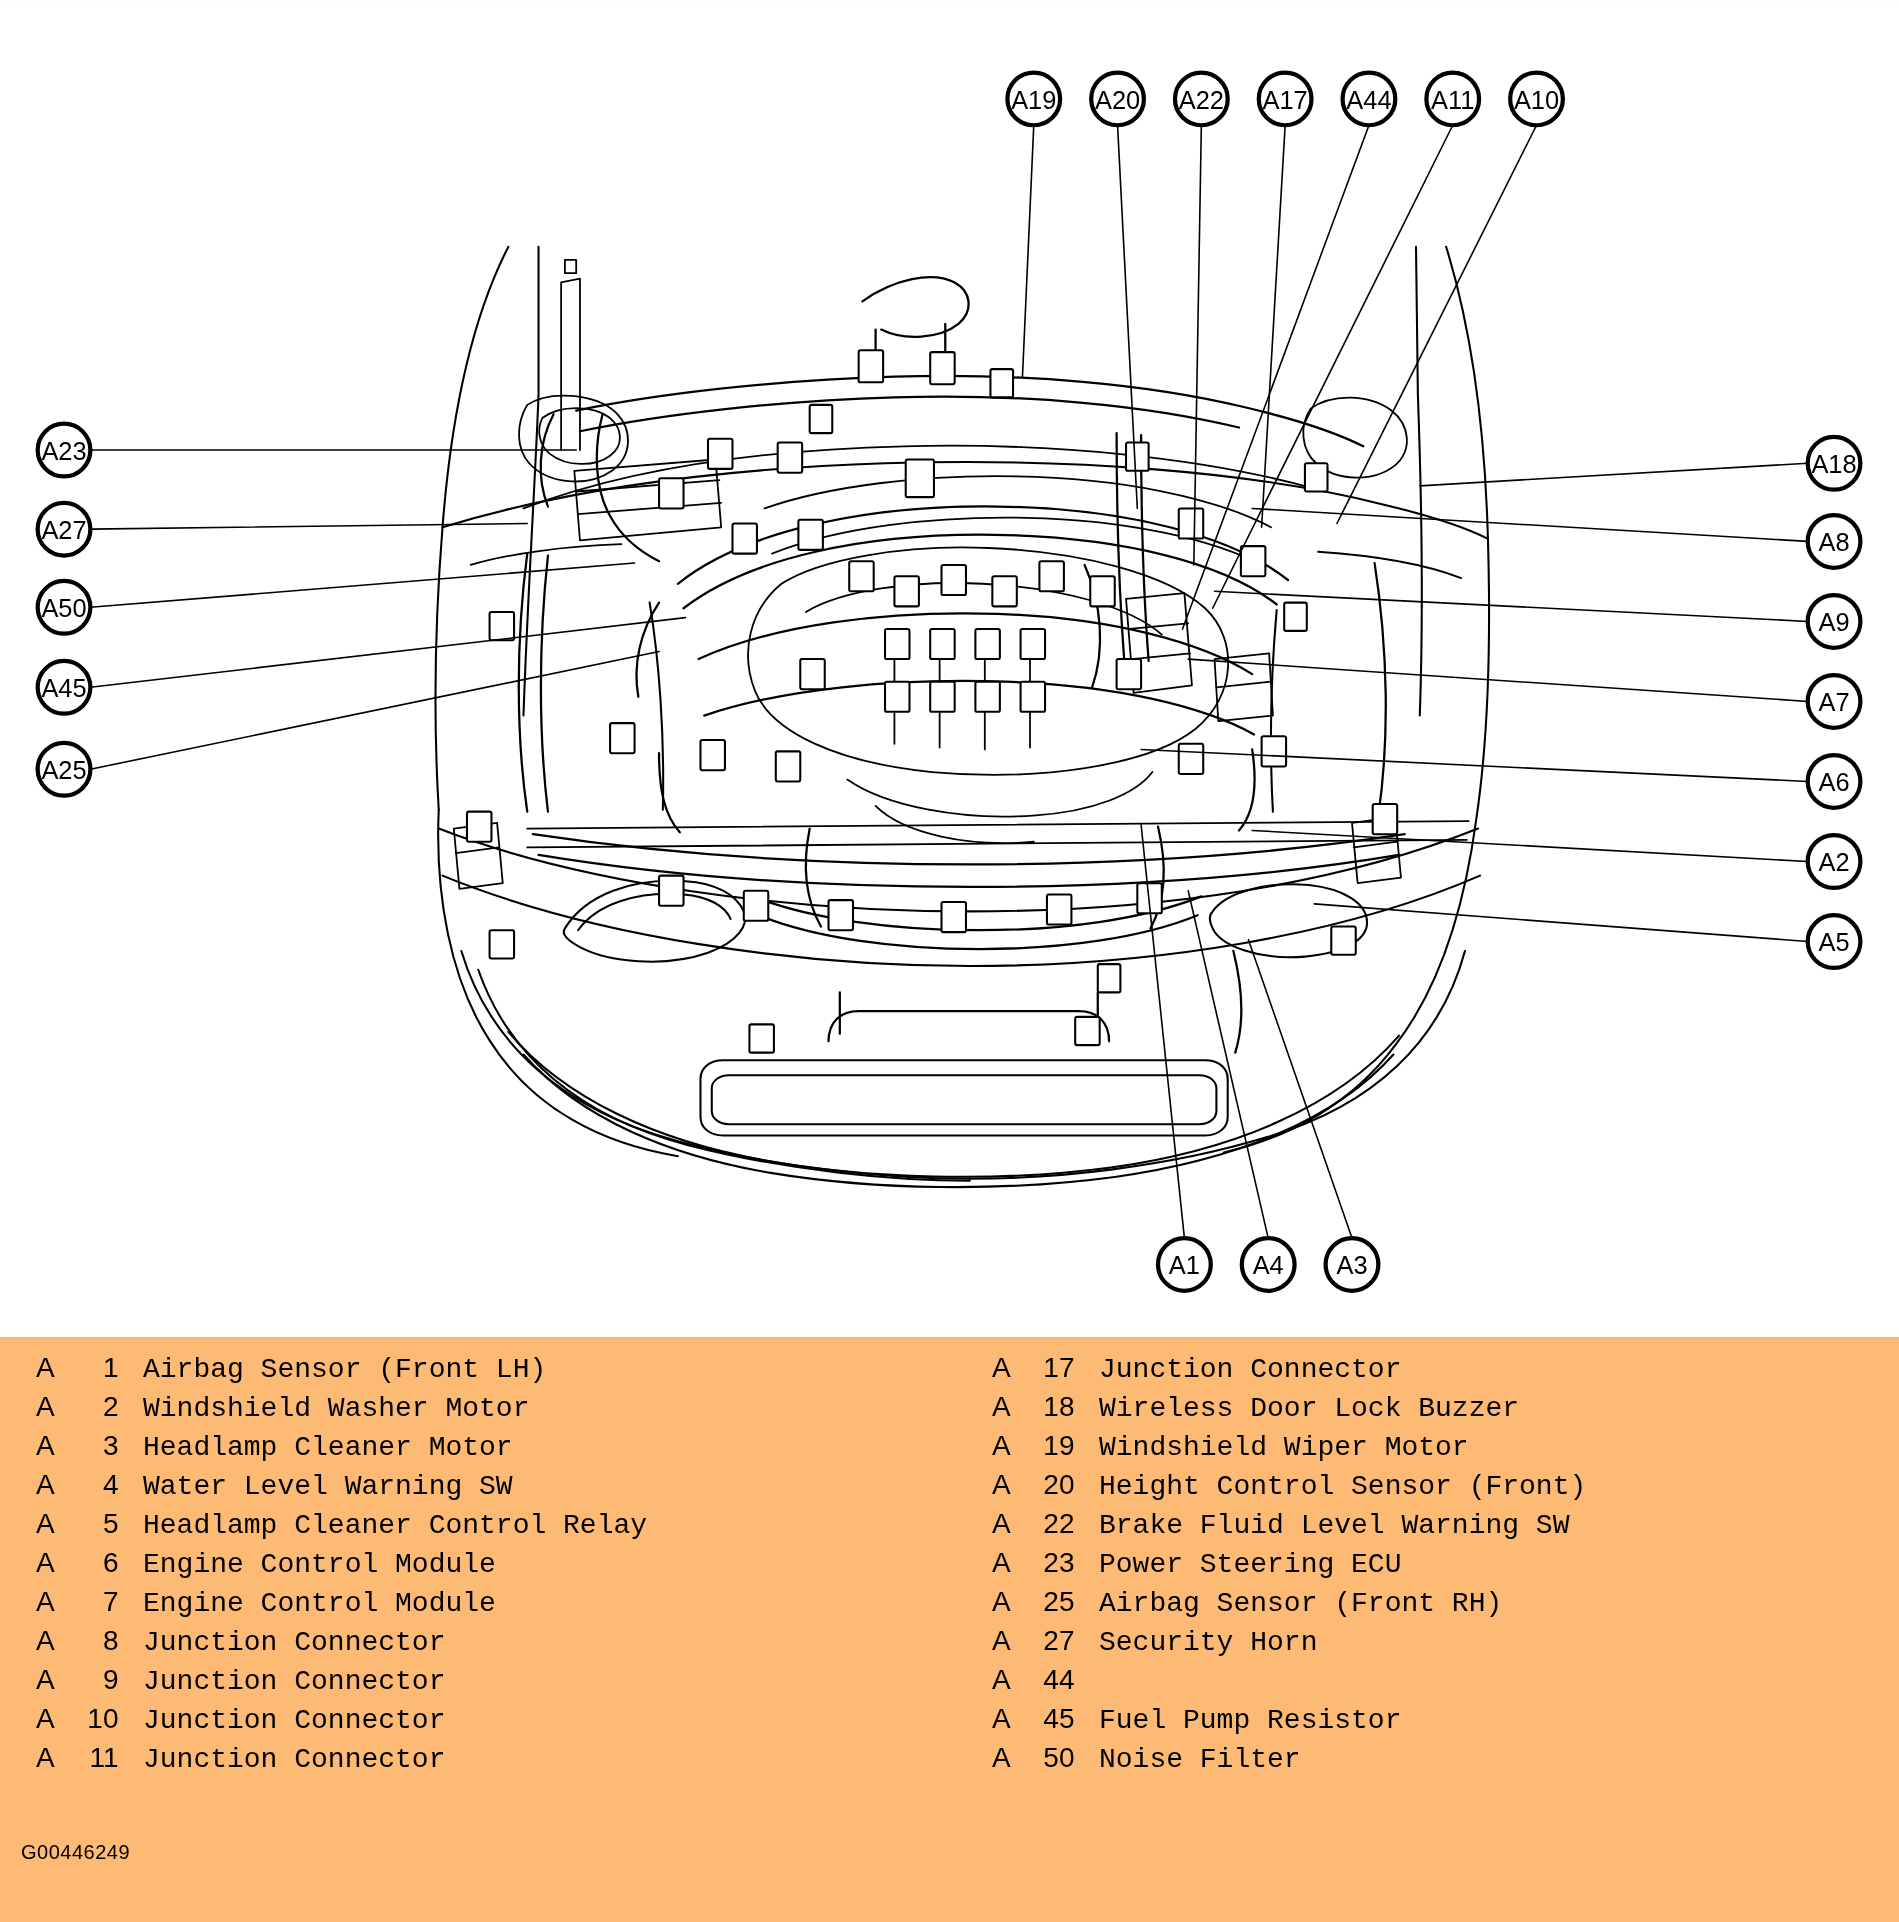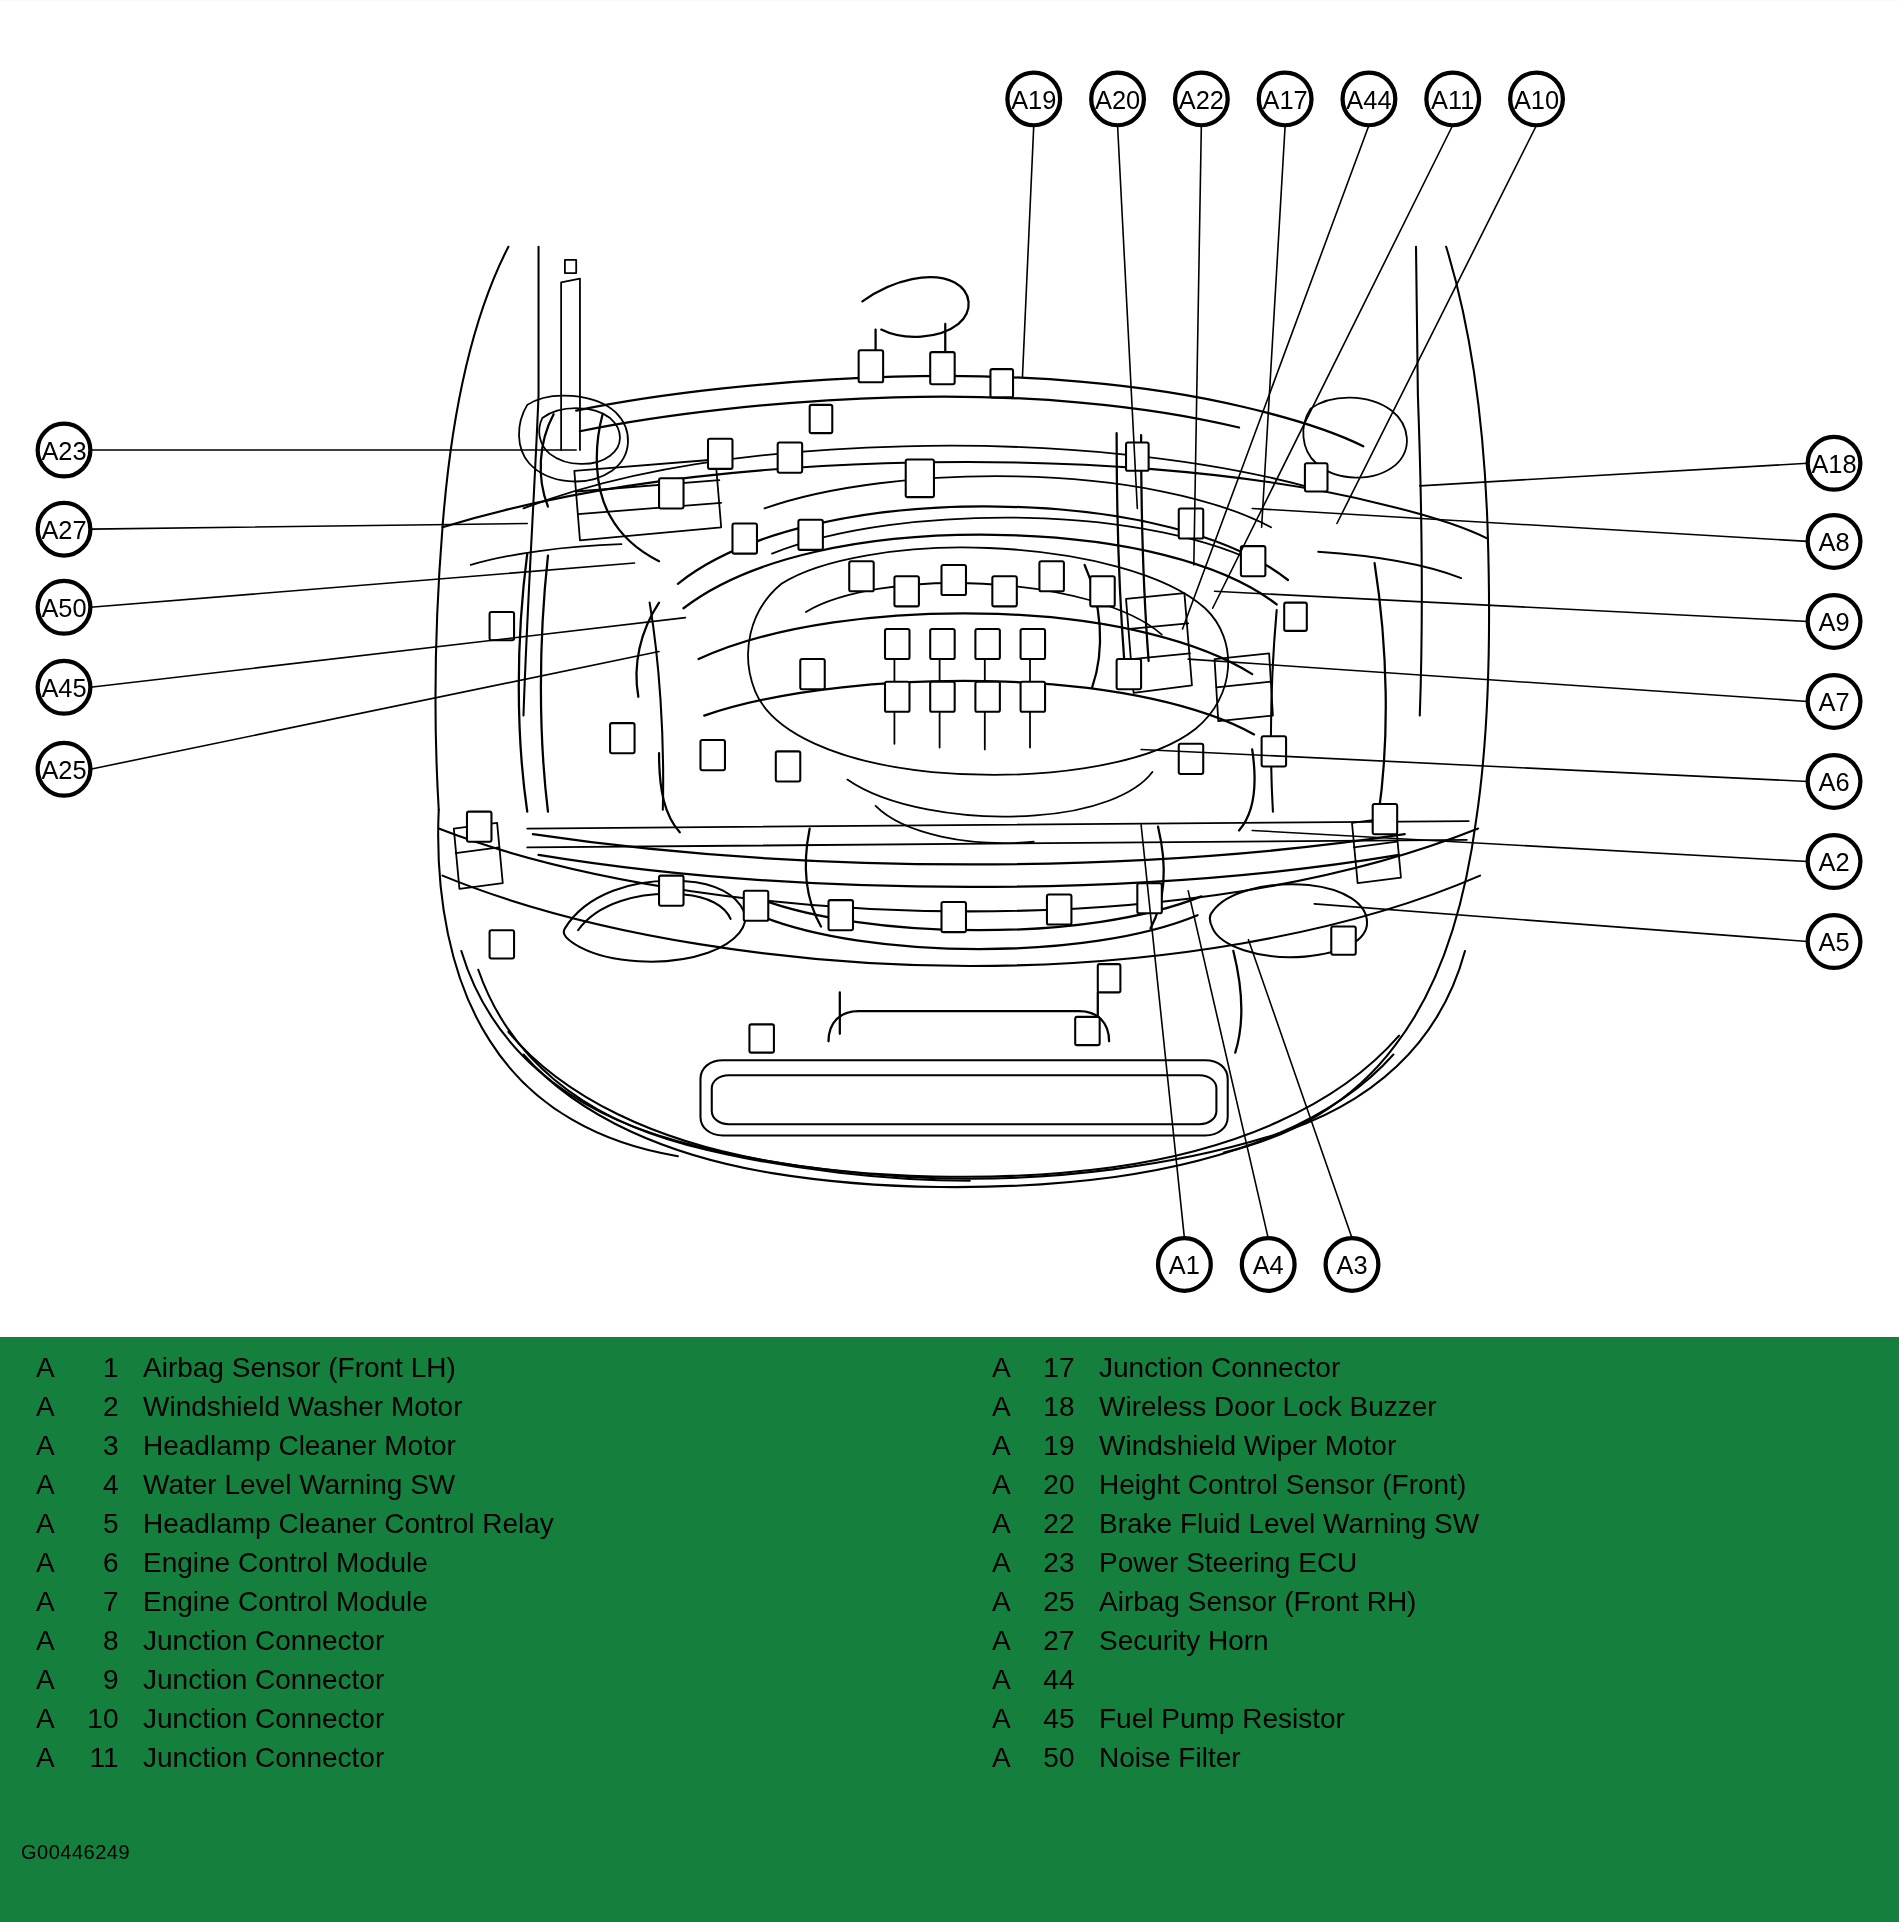--- a/index.html
+++ b/index.html
@@ -13,21 +13,21 @@
     height: 1923px;
     font-family: "Liberation Sans", "DejaVu Sans", sans-serif;
     color: #000000;
     position: relative;
     overflow: hidden;
   }
   #page {
     position: relative;
     width: 1899px;
     height: 1923px;
-    background: #15803d;
+    background: #fdba74;
   }
   #diagram-svg {
     position: absolute;
     left: 0;
     top: 0;
     width: 1899px;
     height: 1337px;
     display: block;
   }
   .legend {
@@ -60,20 +60,21 @@
     display: inline-block;
     width: 58px;
     font-size: 28px;
     text-align: right;
     padding-right: 0px;
   }
   .lg-label {
     display: inline-block;
     font-size: 28px;
     padding-left: 24.5px;
+    font-family: Liberation Mono, monospace;
   }
   .figure-id {
     position: absolute;
     left: 21px;
     top: 1841px;
     font-size: 20px;
     letter-spacing: 0.5px;
   }
   
   text.bubble-label {

